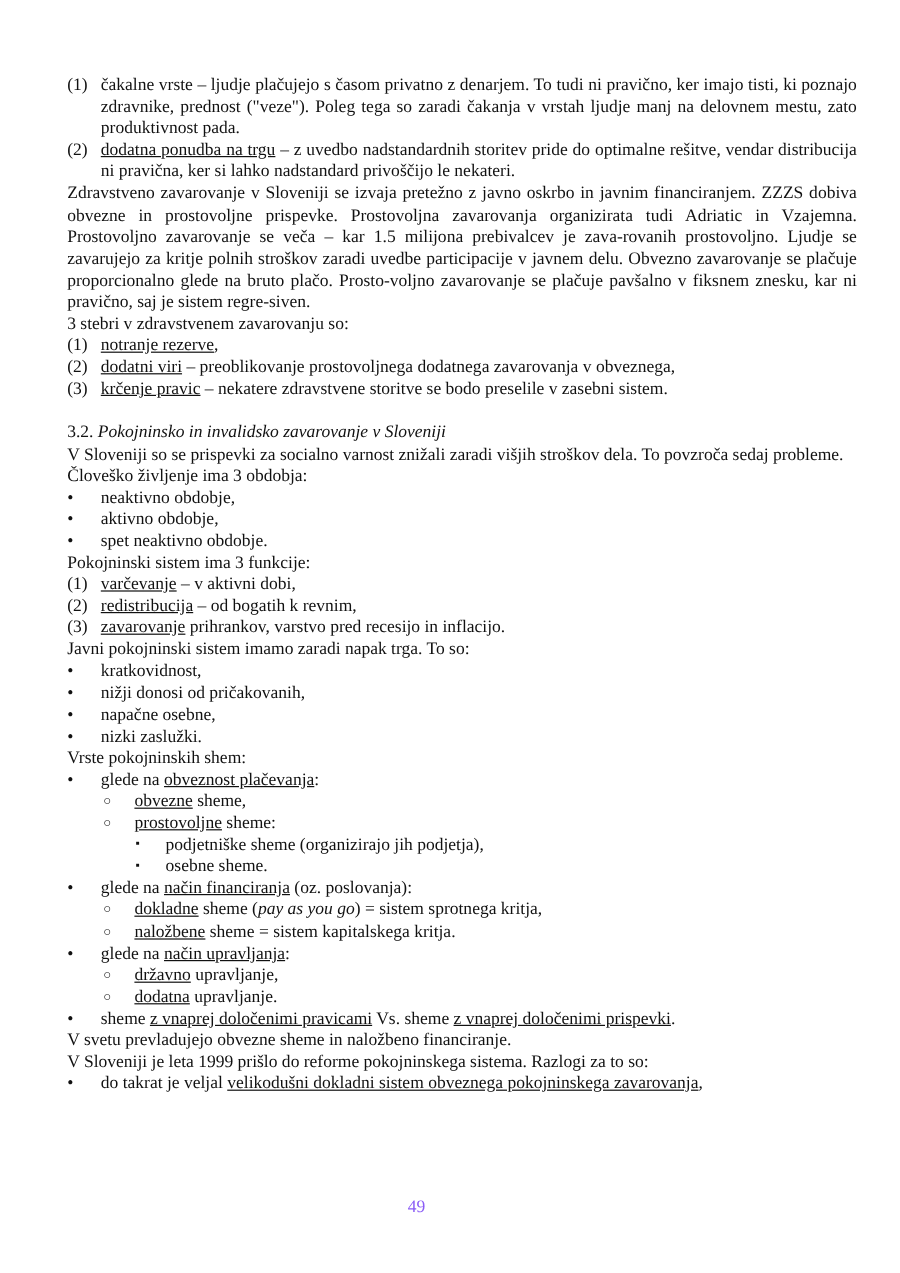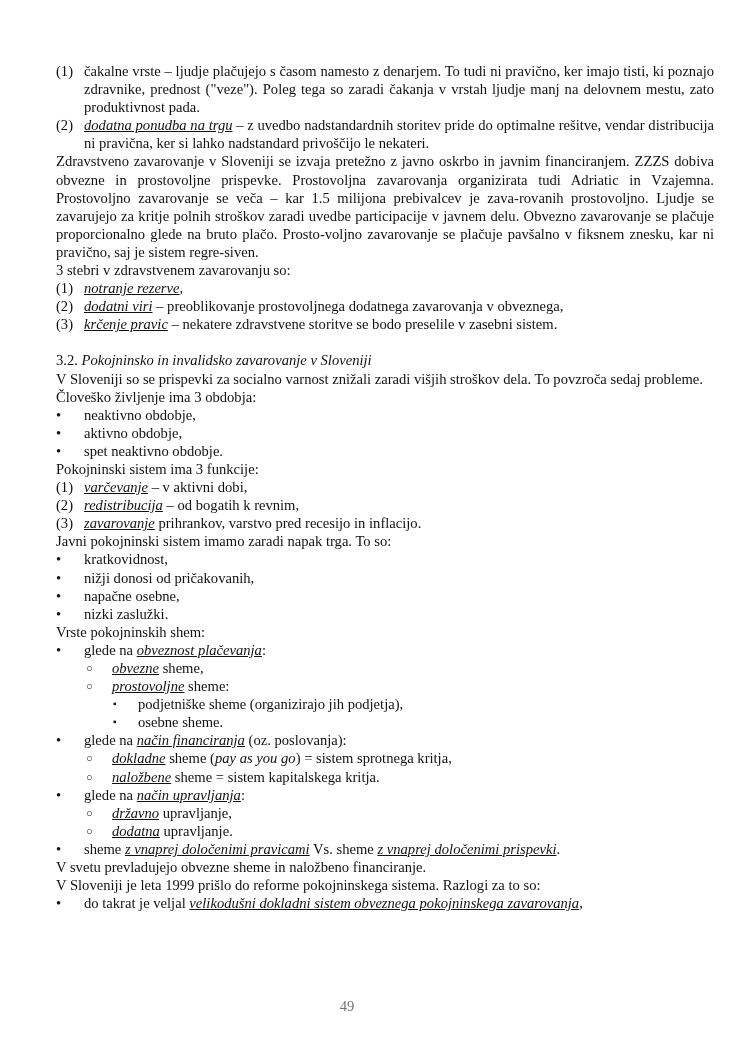--- a/index.html
+++ b/index.html
@@ -12,36 +12,36 @@
   .p { text-align: justify; margin: 0; }
   .p.last { text-align-last: left; }
   .num-item { position: relative; padding-left: 28px; text-align: justify; }
   .num-item .num { position: absolute; left: 0; top: 0; }
   .bul { position: relative; padding-left: 28px; }
   .bul .mk { position: absolute; left: 0; top: 0; width: 14px; text-align: left; }
   .bul2 { position: relative; padding-left: 56px; }
   .bul2 .mk { position: absolute; left: 30px; top: 0; font-size: 11px; }
   .bul3 { position: relative; padding-left: 82px; }
   .bul3 .mk { position: absolute; left: 57px; top: 0; font-size: 10px; }
-  .u { font-style: italic; text-decoration: underline; }
+  .u { text-decoration: underline; }
   .bi { font-style: italic; font-weight: normal; }
   .gap { height: 18px; }
   .pagenum {
     position: absolute; left: 0; width: 694px; top: 998px; text-align: center;
-    font-family: "Liberation Serif", "DejaVu Serif", serif; font-size: 14.6px; color: #737373;
+    font-family: "Liberation Serif", "DejaVu Serif", serif; font-size: 14.6px; color: #8b5cf6;
   }
 </style>
 </head>
 <body>
 
 <div class="page">
 
   <div class="num-item">
     <span class="num">(1)</span>
-    <span>čakalne vrste – ljudje plačujejo s časom namesto z denarjem. To tudi ni pravično, ker imajo tisti, ki poznajo zdravnike, prednost ("veze"). Poleg tega so zaradi čakanja v vrstah ljudje manj na delovnem mestu, zato produktivnost pada.</span>
+    <span>čakalne vrste – ljudje plačujejo s časom privatno z denarjem. To tudi ni pravično, ker imajo tisti, ki poznajo zdravnike, prednost ("veze"). Poleg tega so zaradi čakanja v vrstah ljudje manj na delovnem mestu, zato produktivnost pada.</span>
   </div>
   <div class="num-item">
     <span class="num">(2)</span>
     <span class="u">dodatna ponudba na trgu</span><span> – z uvedbo nadstandardnih storitev pride do optimalne rešitve, vendar distribucija ni pravična, ker si lahko nadstandard privoščijo le nekateri.</span>
   </div>
 
   <p class="p last">Zdravstveno zavarovanje v Sloveniji se izvaja pretežno z javno oskrbo in javnim financiranjem. ZZZS dobiva obvezne in prostovoljne prispevke. Prostovoljna zavarovanja organizirata tudi Adriatic in Vzajemna. Prostovoljno zavarovanje se veča – kar 1.5 milijona prebivalcev je zava-rovanih prostovoljno. Ljudje se zavarujejo za kritje polnih stroškov zaradi uvedbe participacije v javnem delu. Obvezno zavarovanje se plačuje proporcionalno glede na bruto plačo. Prosto-voljno zavarovanje se plačuje pavšalno v fiksnem znesku, kar ni pravično, saj je sistem regre-siven.</p>
   <p class="p">3 stebri v zdravstvenem zavarovanju so:</p>
 
   <div class="num-item">

